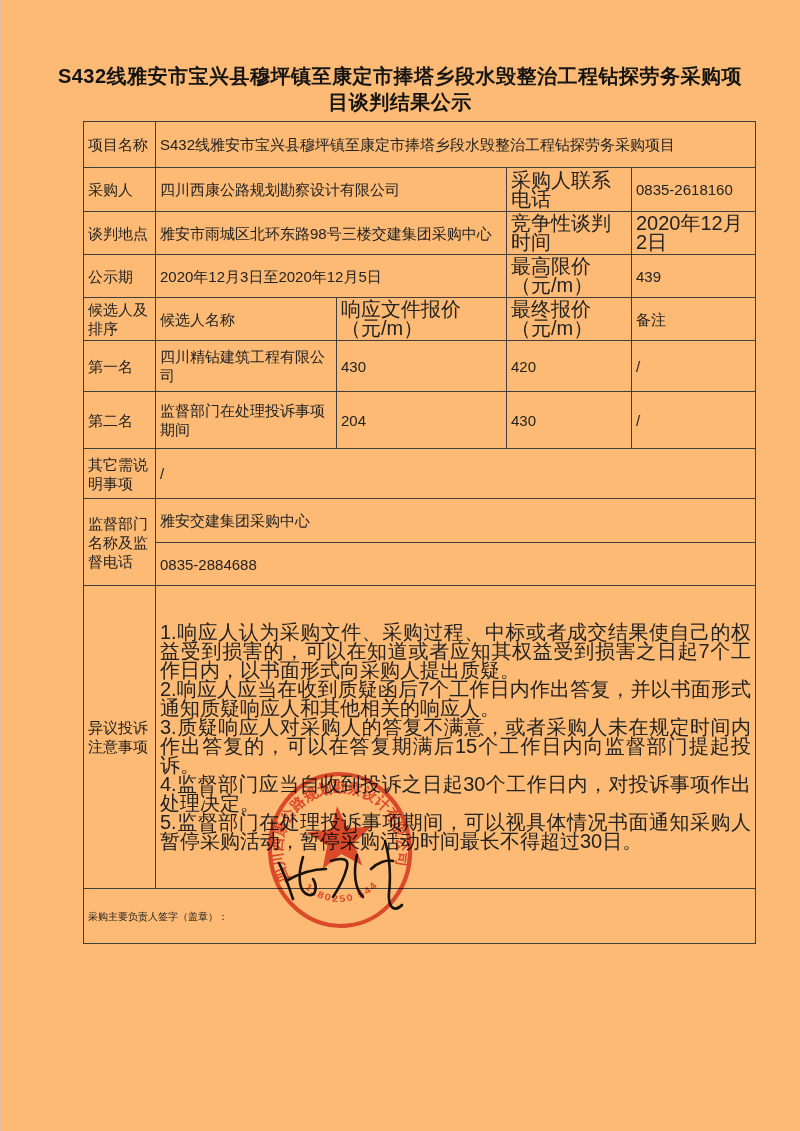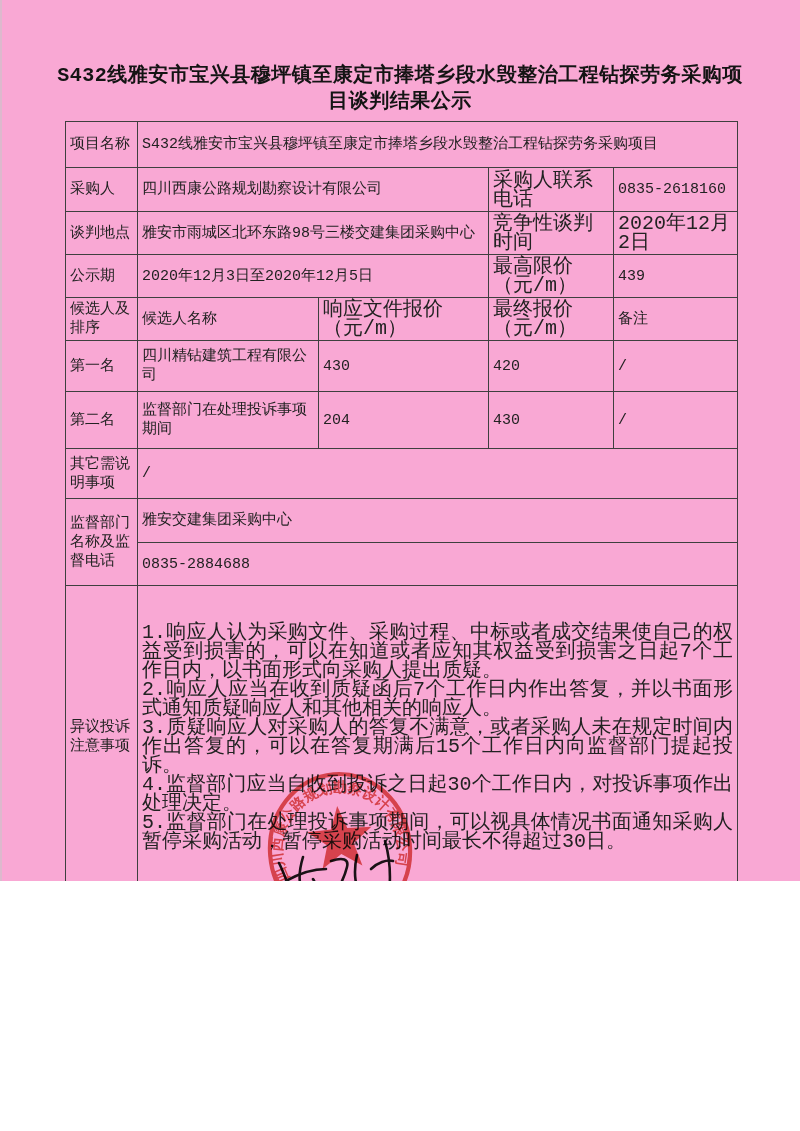--- a/index.html
+++ b/index.html
@@ -1,31 +1,31 @@
 <!DOCTYPE html>
 <html><head>
 <meta charset="utf-8">
 <style>
   html,body { margin:0; padding:0; background:#ffffff; }
   .page {
-    position:relative; width:800px; height:881px; background:#f9a8d4;
-    font-family:Liberation Mono, monospace; color:#1e1e1e;
+    position:relative; width:800px; height:1131px; background:#fdba74;
+    font-family:Liberation Sans, sans-serif; color:#1e1e1e;
     overflow:hidden;
   }
   .page::before {
     content:""; position:absolute; left:0; top:0; width:2px; height:100%;
     background:#c6c6c6; opacity:.55;
   }
   .title {
     position:absolute; top:63px; left:55px; width:690px; margin:0;
     text-align:center; font-size:20px; font-weight:700; line-height:26px;
     letter-spacing:.5px; color:#141414;
   }
   table.doc {
-    position:absolute; left:65px; top:121px; width:672px;
+    position:absolute; left:83px; top:121px; width:672px;
     border-collapse:collapse; table-layout:fixed; font-size:15px;
   }
   table.doc td {
     border:1px solid #3f3f3f; padding:2px 4px; line-height:19px;
     word-break:break-all; vertical-align:middle; color:#222;
   }
   .lab { padding-left:3px; }
   .ctr { text-align:left; }
   .vl  { padding-left:6px; }
   .sm  { font-size:20px; }

